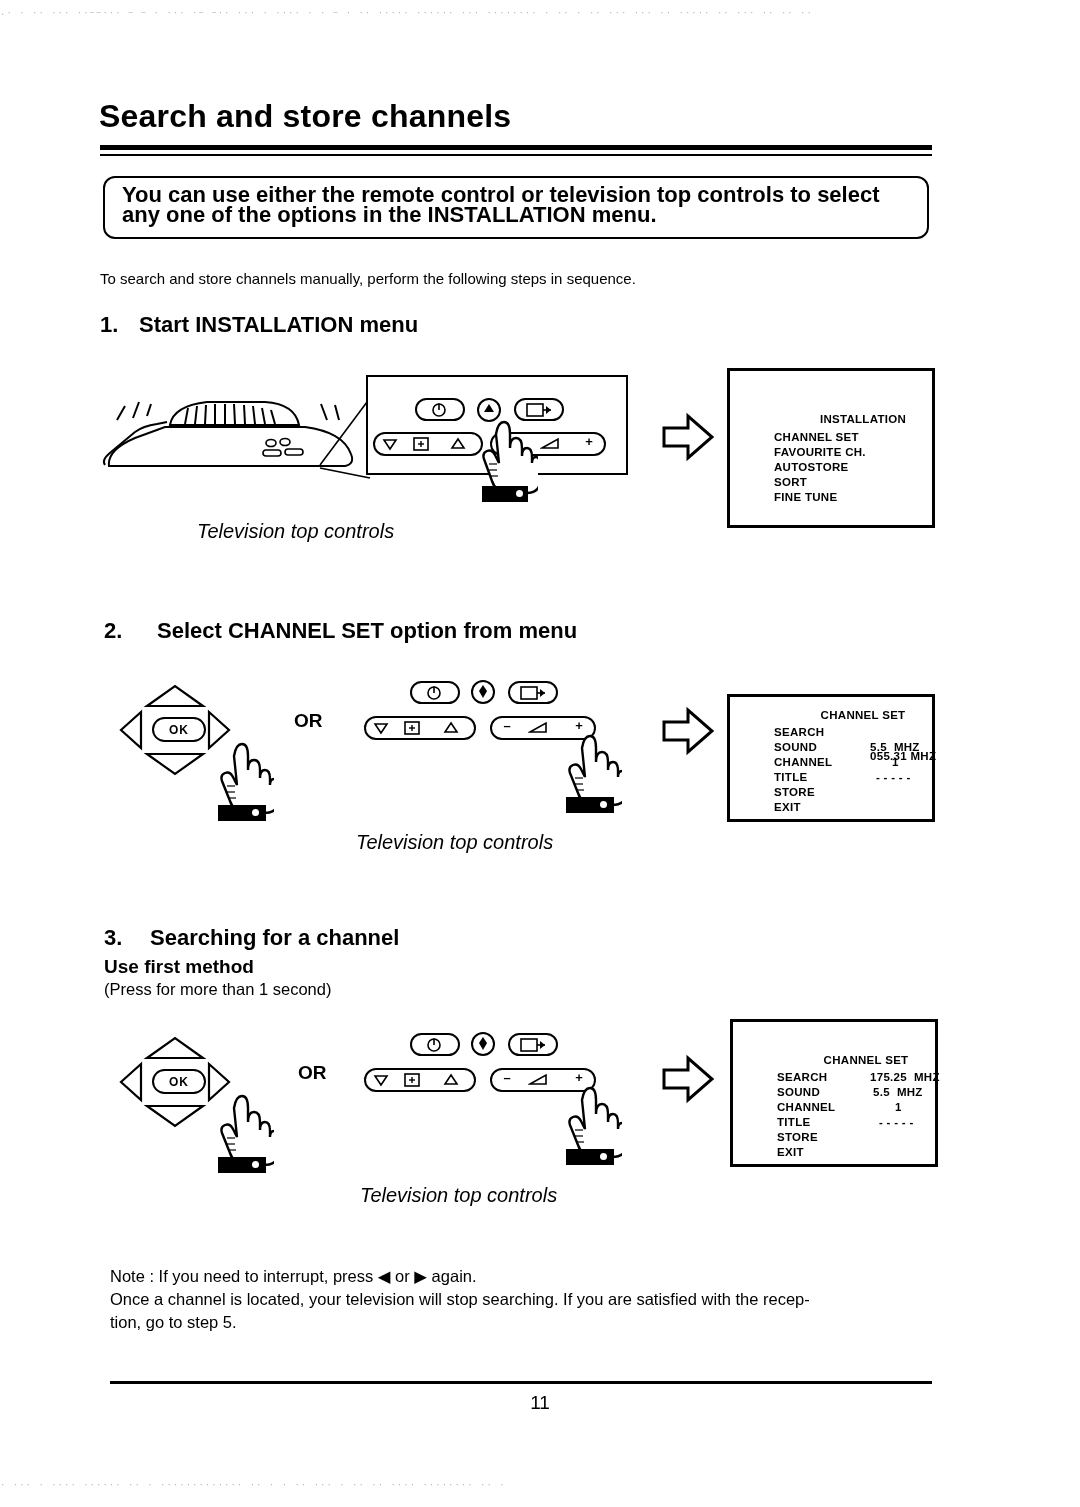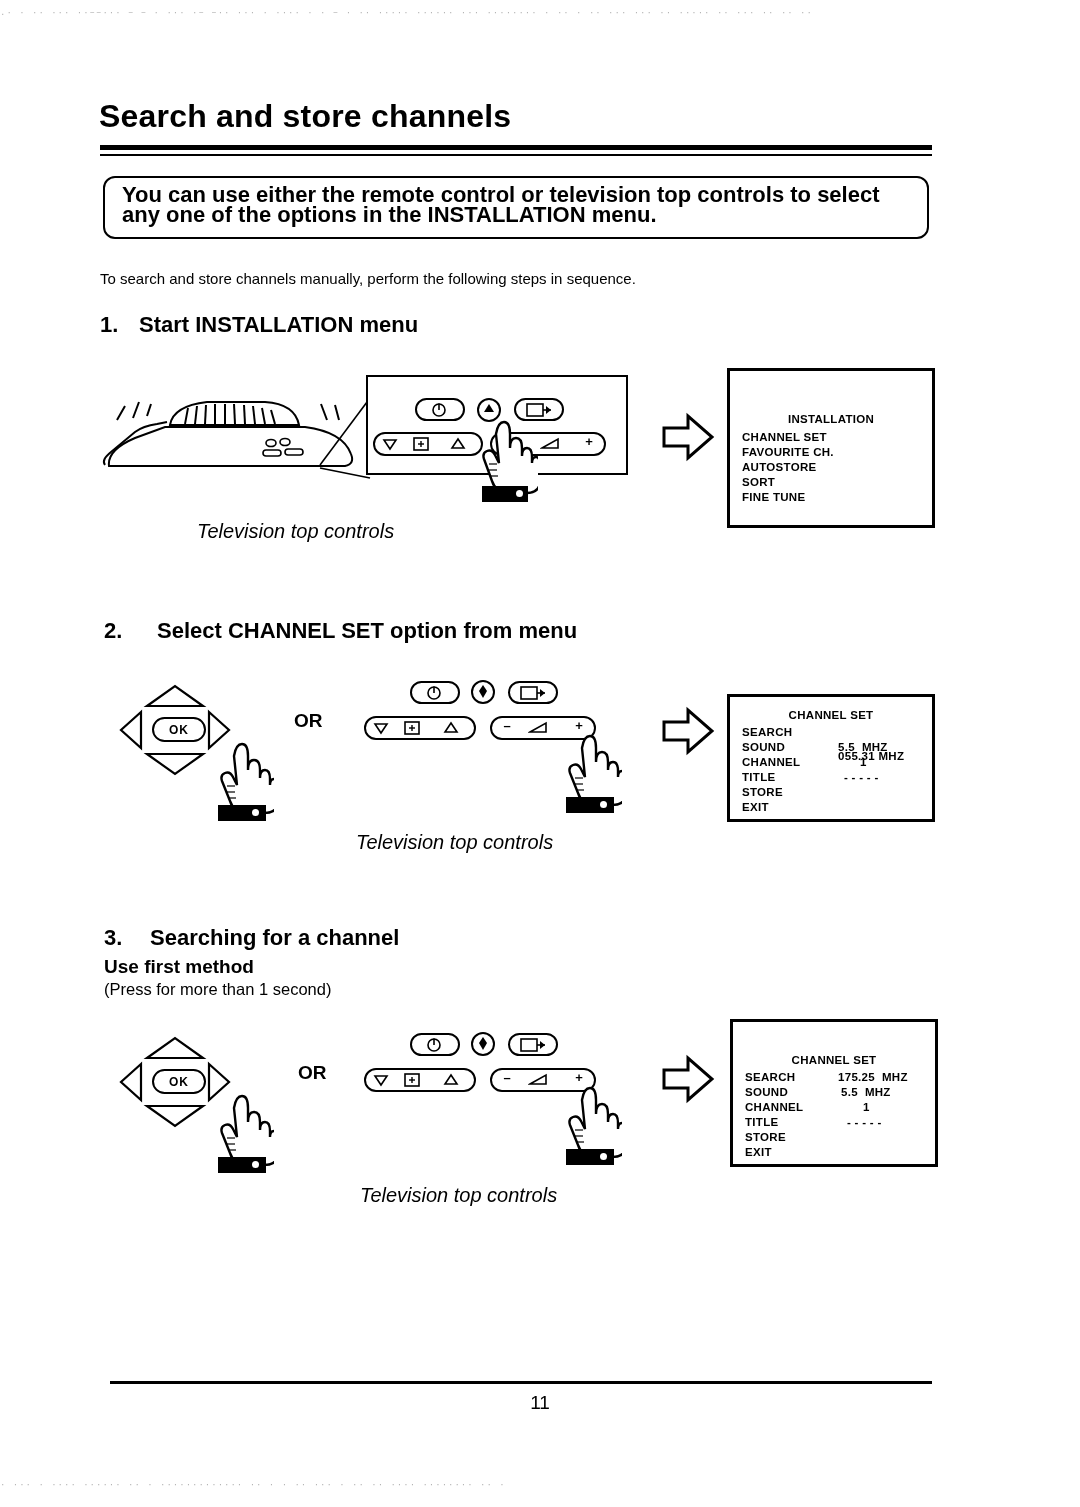--- a/index.html
+++ b/index.html
@@ -124,20 +124,21 @@
     background: #fff;
     box-sizing: border-box;
   }
   .osd {
     position: absolute;
     font-family: "Liberation Sans", sans-serif;
     font-size: 11.5px;
     font-weight: bold;
     letter-spacing: .3px;
     white-space: pre;
+    padding-left: 32px;
   }
   .osd-title {
     text-align: center;
     width: 100%;
     left: 0;
   }
 
   
   .big-arrow {
     position: absolute;
@@ -502,17 +503,22 @@
     <div class="osd" style="left:12px; top:64px;">SOUND</div>
     <div class="osd" style="left:108px; top:64px;">5.5  MHZ</div>
     <div class="osd" style="left:12px; top:79px;">CHANNEL</div>
     <div class="osd" style="left:130px; top:79px;">1</div>
     <div class="osd" style="left:12px; top:94px;">TITLE</div>
     <div class="osd" style="left:114px; top:94px;">- - - - -</div>
     <div class="osd" style="left:12px; top:109px;">STORE</div>
     <div class="osd" style="left:12px; top:124px;">EXIT</div>
   </div>
 
+  <div class="note-block">
+    <div>Note : If you need to interrupt, press  ◀  or  ▶   again.</div>
+    <div>Once a channel is located, your television will stop searching. If you are satisfied with the recep-</div>
+    <div>tion, go to  step 5.</div>
+  </div>
 
   <div class="foot-rule"></div>
   <div class="page-num">11</div>
 
 </div>
 
 </body></html>

